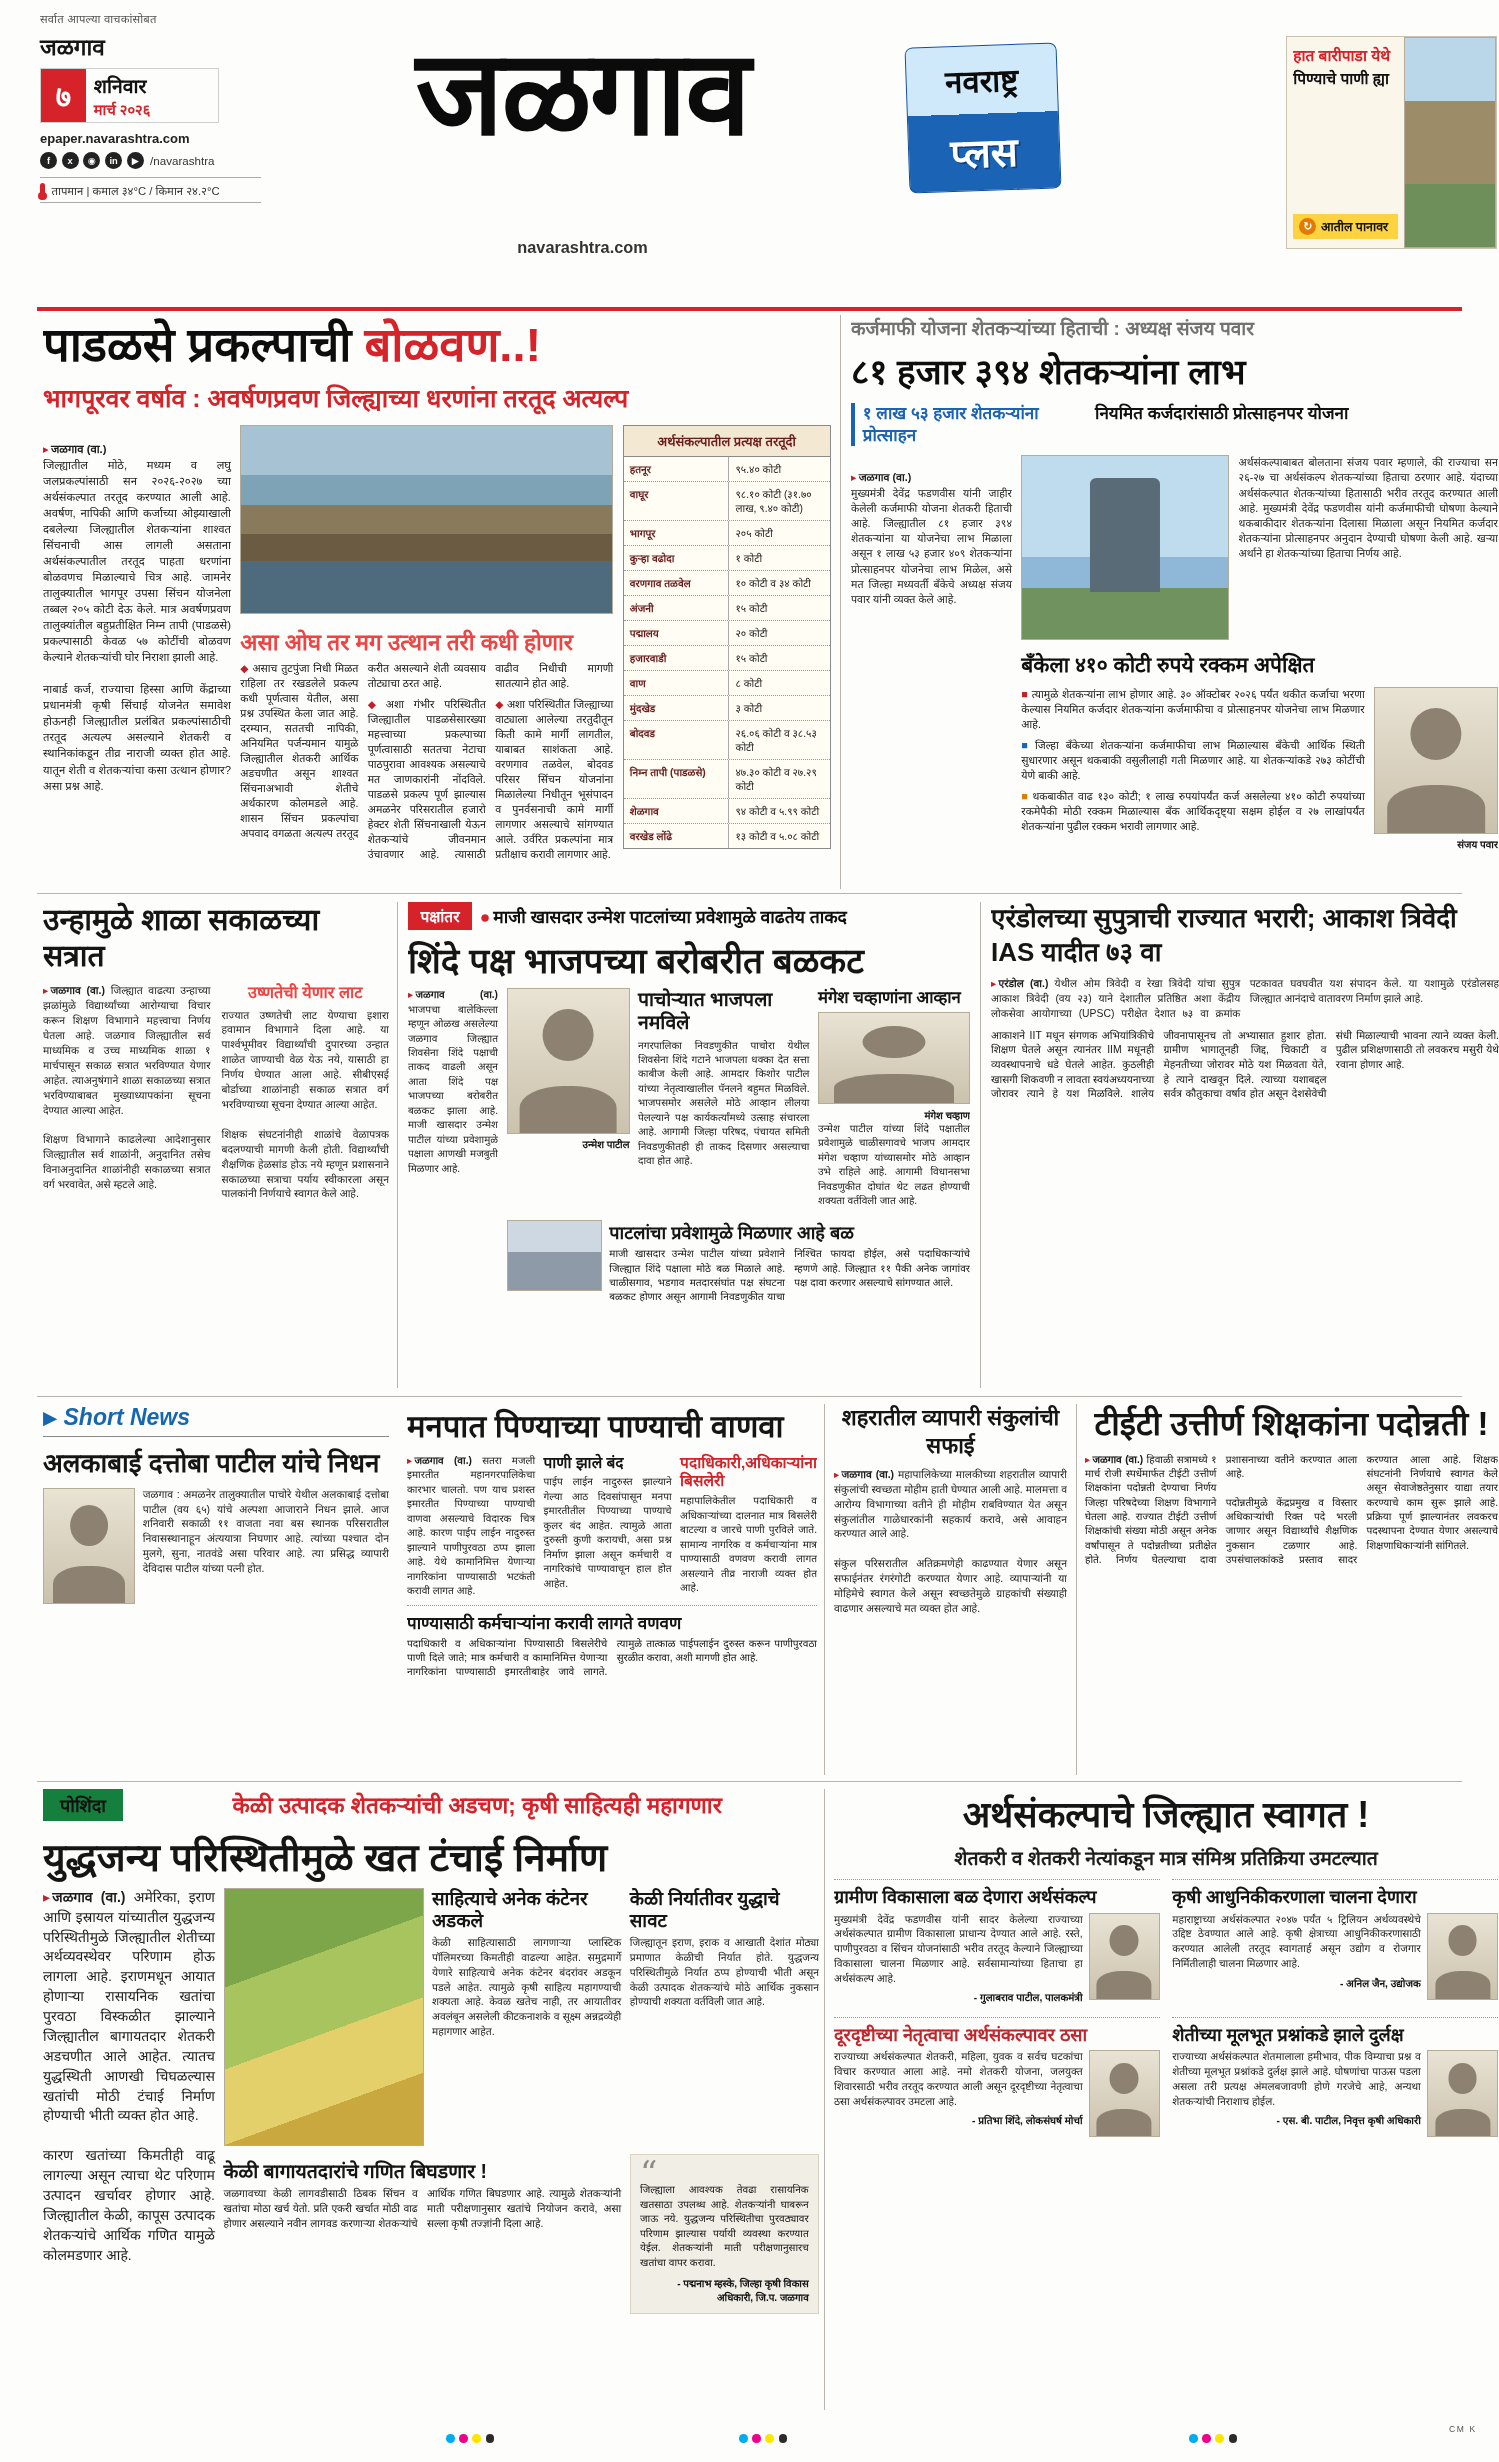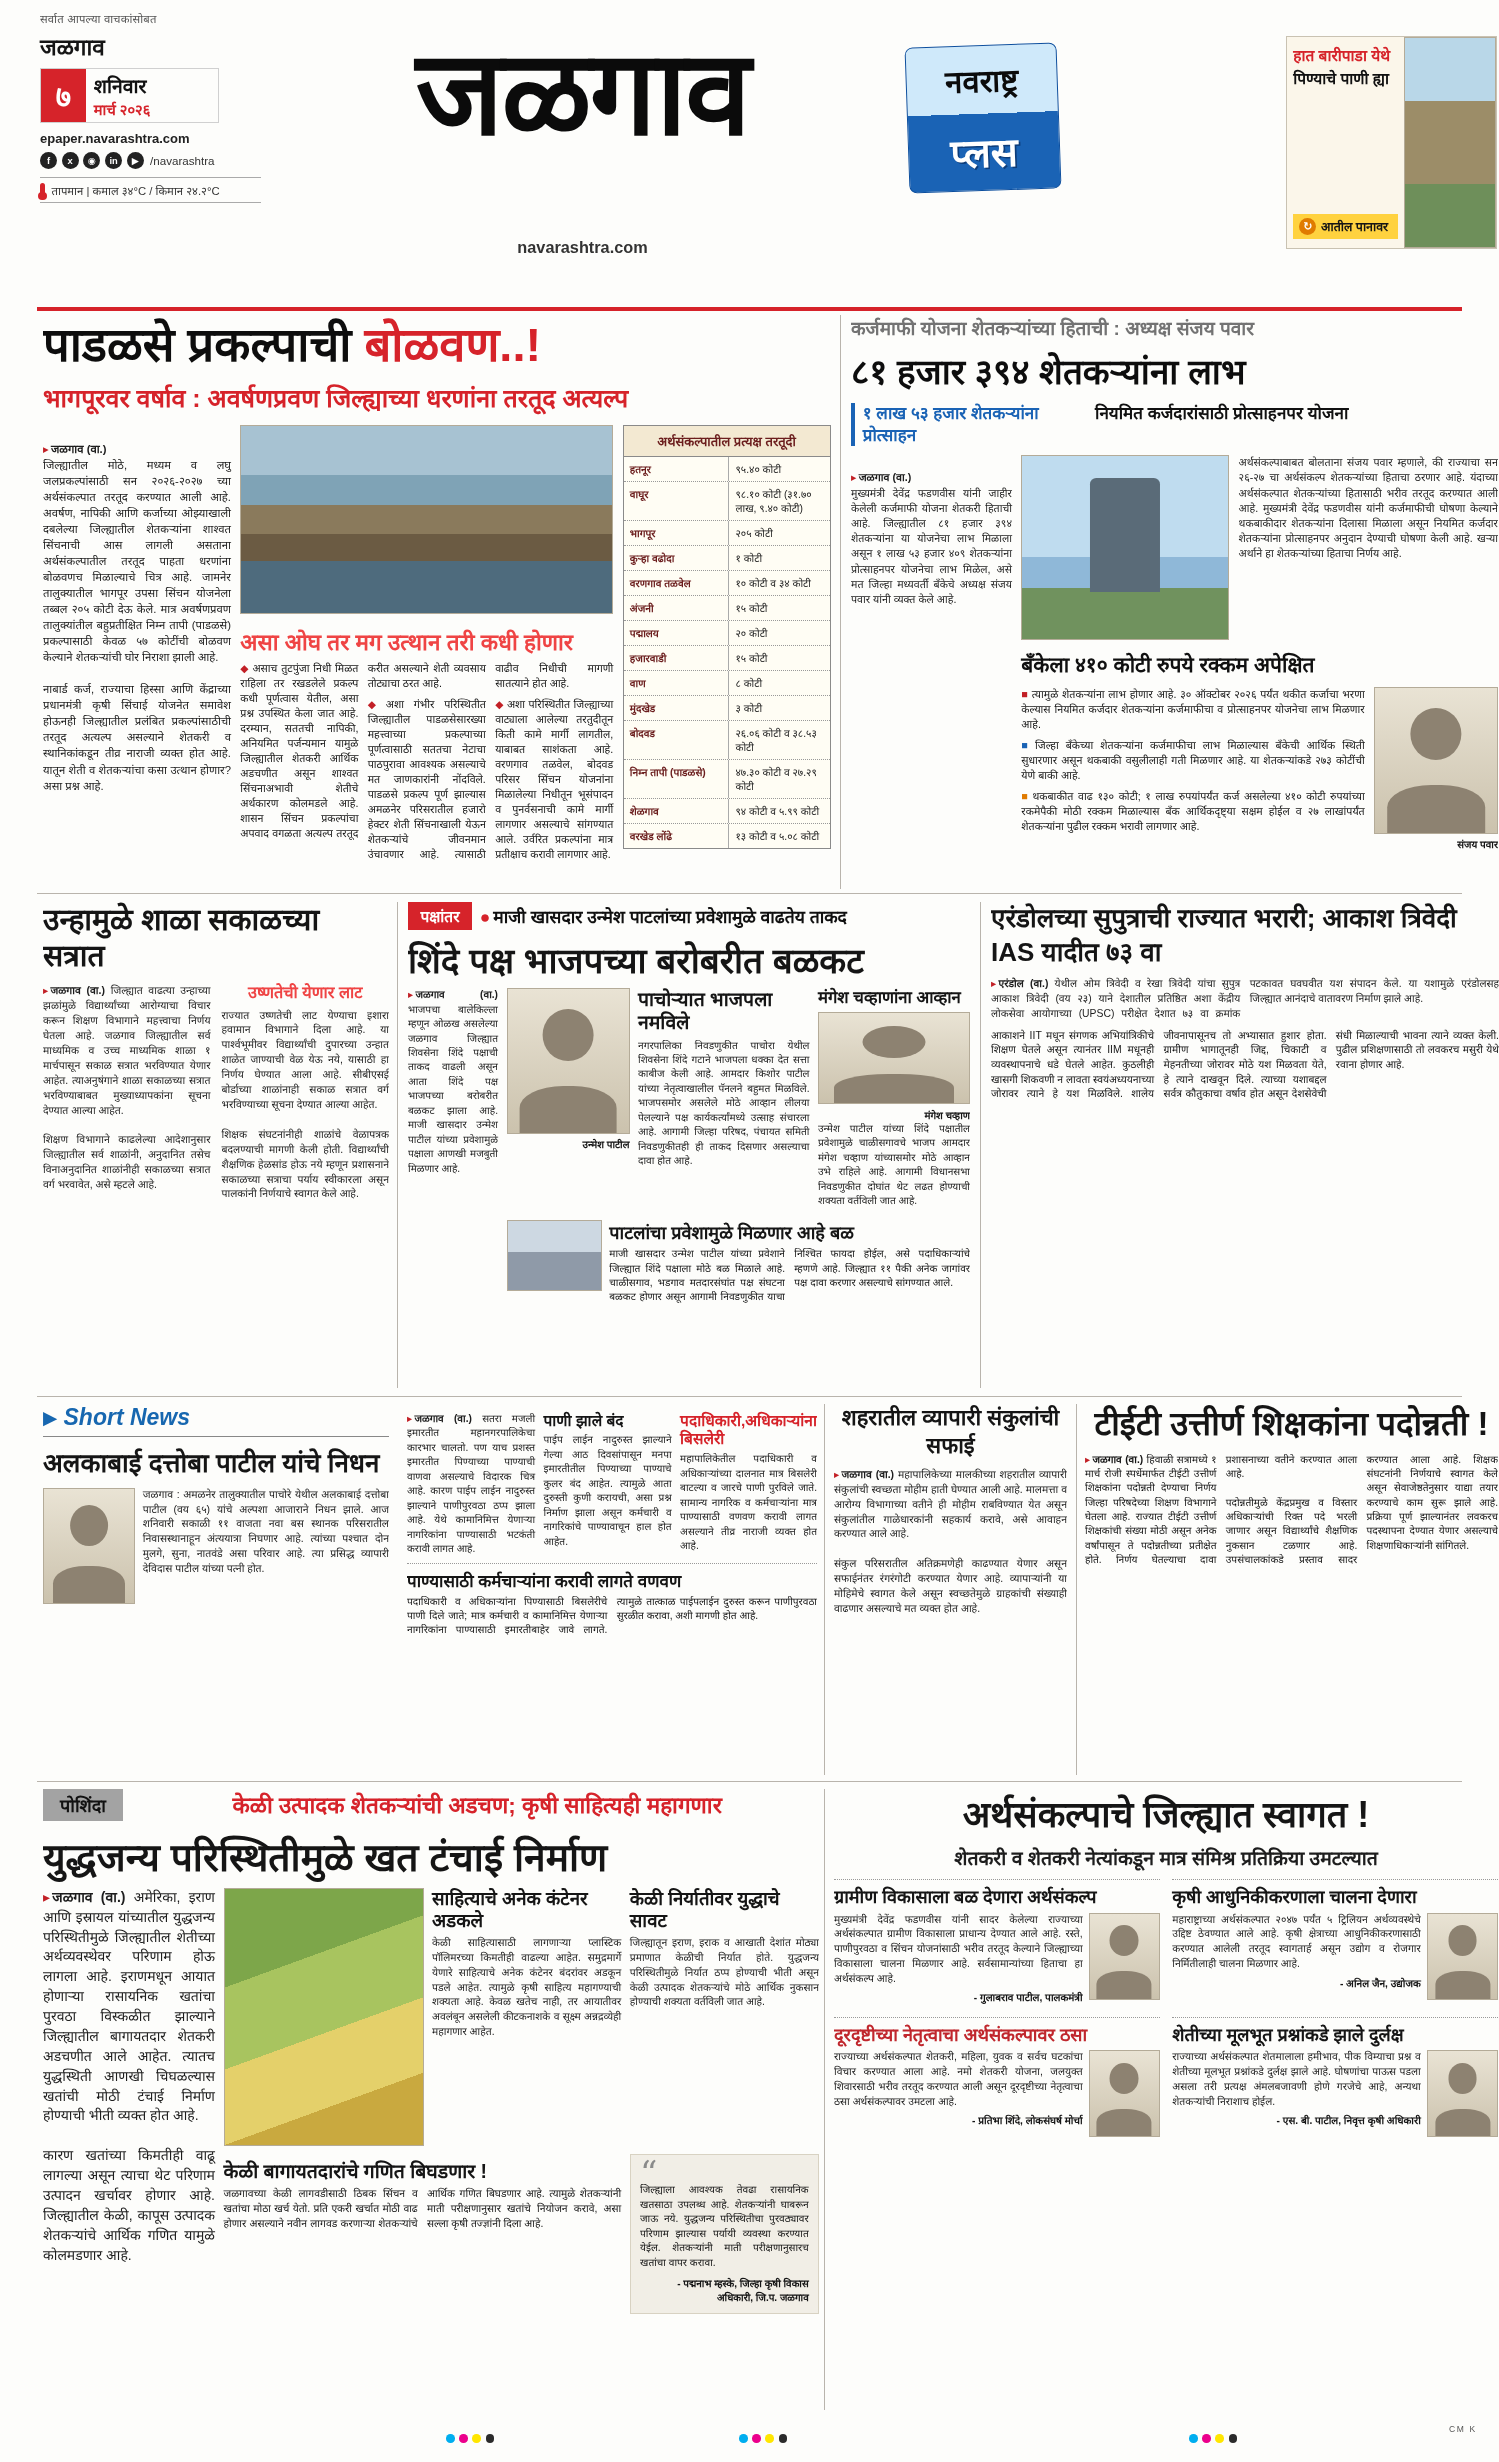--- a/index.html
+++ b/index.html
@@ -133,21 +133,21 @@
 .water-bot h3{font-size:17px;font-weight:800;margin-bottom:3.1px}
 .water-bot .wb{columns:2;column-gap:9.3px;font-size:10.2px;line-height:1.38;text-align:justify}
 .safai{left:834px;top:1404px;width:233px;height:371px;overflow:hidden}
 .safai h2{font-size:22px;font-weight:800;line-height:1.25;text-align:center}
 .tet{left:1085px;top:1404px;width:413px;height:371px;overflow:hidden}
 .tet h2{font-size:33px;font-weight:800;line-height:1.2;text-align:center}
 .tet-body{columns:3;column-gap:9.3px;font-size:10.2px;line-height:1.4;text-align:justify;margin-top:9.3px}
 
 .khat{left:43px;top:1789px;width:776px;height:621px;overflow:hidden}
 .khat-top{display:flex;align-items:center;gap:12.4px}
-.ylabel{background:#a3a3a3;color:#111;font-weight:800;font-size:18px;padding:3.9px 17px}
+.ylabel{background:#15803d;color:#111;font-weight:800;font-size:18px;padding:3.9px 17px}
 .khat-kick{flex:1;text-align:center;color:#d6232a;font-weight:800;font-size:22.5px}
 .khat h1{font-size:39px;font-weight:800;margin:7.8px 0 6.2px}
 .khat-grid{display:grid;grid-template-columns:172px 200px 1fr 1fr;gap:8.5px}
 .khcol1{grid-row:1/3;font-size:14px}
 .banana{grid-column:2;height:258px;background:linear-gradient(160deg,#7da64a 0 30%,#a8c45f 30% 55%,#e4d06a 55% 78%,#c9a93f 78% 100%)}
 .khsub h3{font-size:18.6px;font-weight:800;line-height:1.2;margin-bottom:3.9px}
 .khbot{grid-column:2/4;grid-row:2;margin-top:3.1px}
 .khbot h3{font-size:19.4px;font-weight:800;margin-bottom:3.1px}
 .khbot .kb{columns:2;column-gap:9.3px;font-size:10.4px;line-height:1.4;text-align:justify}
 .quote{grid-column:4;grid-row:2;background:#f1eee6;border:0.8px solid #d8d2c2;padding:7.8px 9.3px;font-size:10.2px;line-height:1.42;text-align:justify}
@@ -398,20 +398,21 @@
       <span class="sn-title">Short News</span>
     </div>
     <div class="sn-item-head">अलकाबाई दत्तोबा पाटील यांचे निधन</div>
     <div>
       <div class="portrait sn-port"></div>
       <div class="body-text sm"><span>जळगाव : अमळनेर तालुक्यातील पाचोरे येथील अलकाबाई दत्तोबा पाटील (वय ६५) यांचे अल्पशा आजाराने निधन झाले. आज शनिवारी सकाळी ११ वाजता नवा बस स्थानक परिसरातील निवासस्थानाहून अंत्ययात्रा निघणार आहे. त्यांच्या पश्चात दोन मुलगे, सुना, नातवंडे असा परिवार आहे. त्या प्रसिद्ध व्यापारी देविदास पाटील यांच्या पत्नी होत.</span></div>
     </div>
   </div>
 
   <div class="abs water">
+    <h2>मनपात पिण्याच्या पाण्याची वाणवा</h2>
     <div class="water-grid">
       <div class="body-text" style="font-size:10.2px"><span class="dl">▸</span><b class="dline">जळगाव (वा.)</b> <span>सतरा मजली इमारतीत महानगरपालिकेचा कारभार चालतो. पण याच प्रशस्त इमारतीत पिण्याच्या पाण्याची वाणवा असल्याचे विदारक चित्र आहे. कारण पाईप लाईन नादुरुस्त झाल्याने पाणीपुरवठा ठप्प झाला आहे. येथे कामानिमित्त येणाऱ्या नागरिकांना पाण्यासाठी भटकंती करावी लागत आहे.</span></div>
       <div>
         <div class="wh">पाणी झाले बंद</div>
         <div class="body-text" style="font-size:10.2px"><span>पाईप लाईन नादुरुस्त झाल्याने गेल्या आठ दिवसांपासून मनपा इमारतीतील पिण्याच्या पाण्याचे कुलर बंद आहेत. त्यामुळे आता दुरुस्ती कुणी करायची, असा प्रश्न निर्माण झाला असून कर्मचारी व नागरिकांचे पाण्यावाचून हाल होत आहेत.</span></div>
       </div>
       <div>
         <div class="wh red">पदाधिकारी,अधिकाऱ्यांना बिसलेरी</div>
         <div class="body-text" style="font-size:10.2px"><span>महापालिकेतील पदाधिकारी व अधिकाऱ्यांच्या दालनात मात्र बिसलेरी बाटल्या व जारचे पाणी पुरविले जाते. सामान्य नागरिक व कर्मचाऱ्यांना मात्र पाण्यासाठी वणवण करावी लागत असल्याने तीव्र नाराजी व्यक्त होत आहे.</span></div>
       </div>

